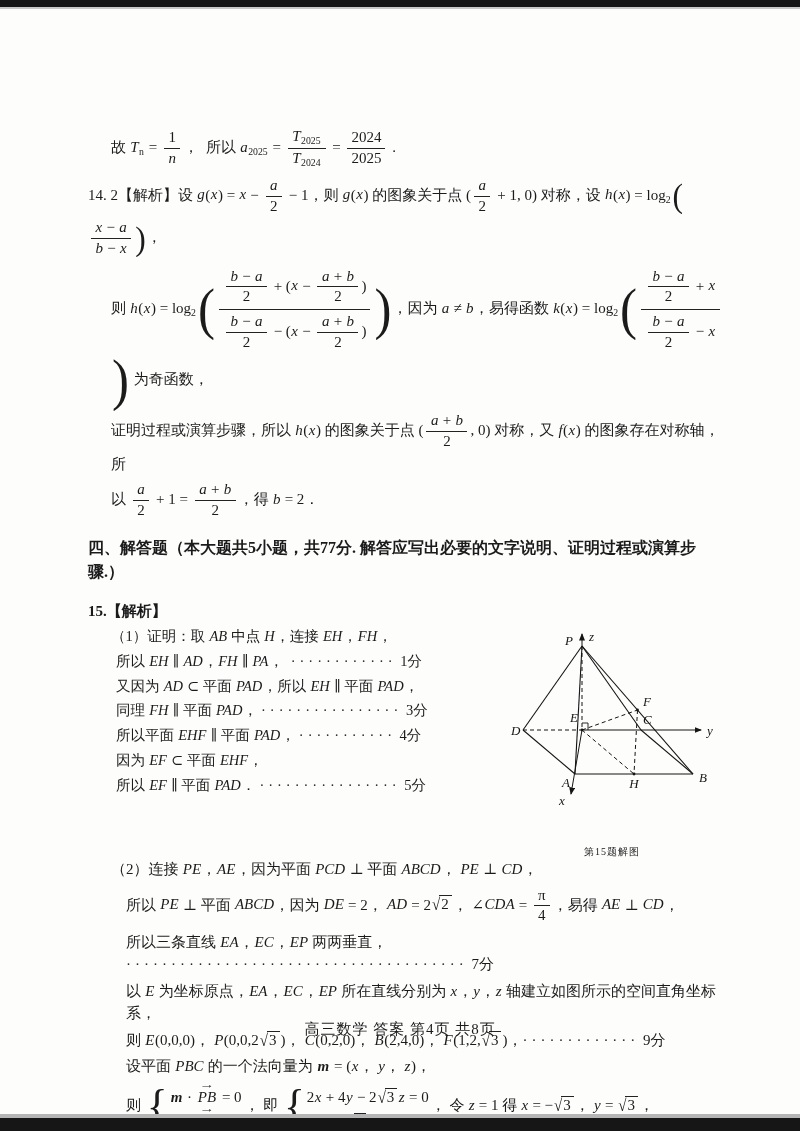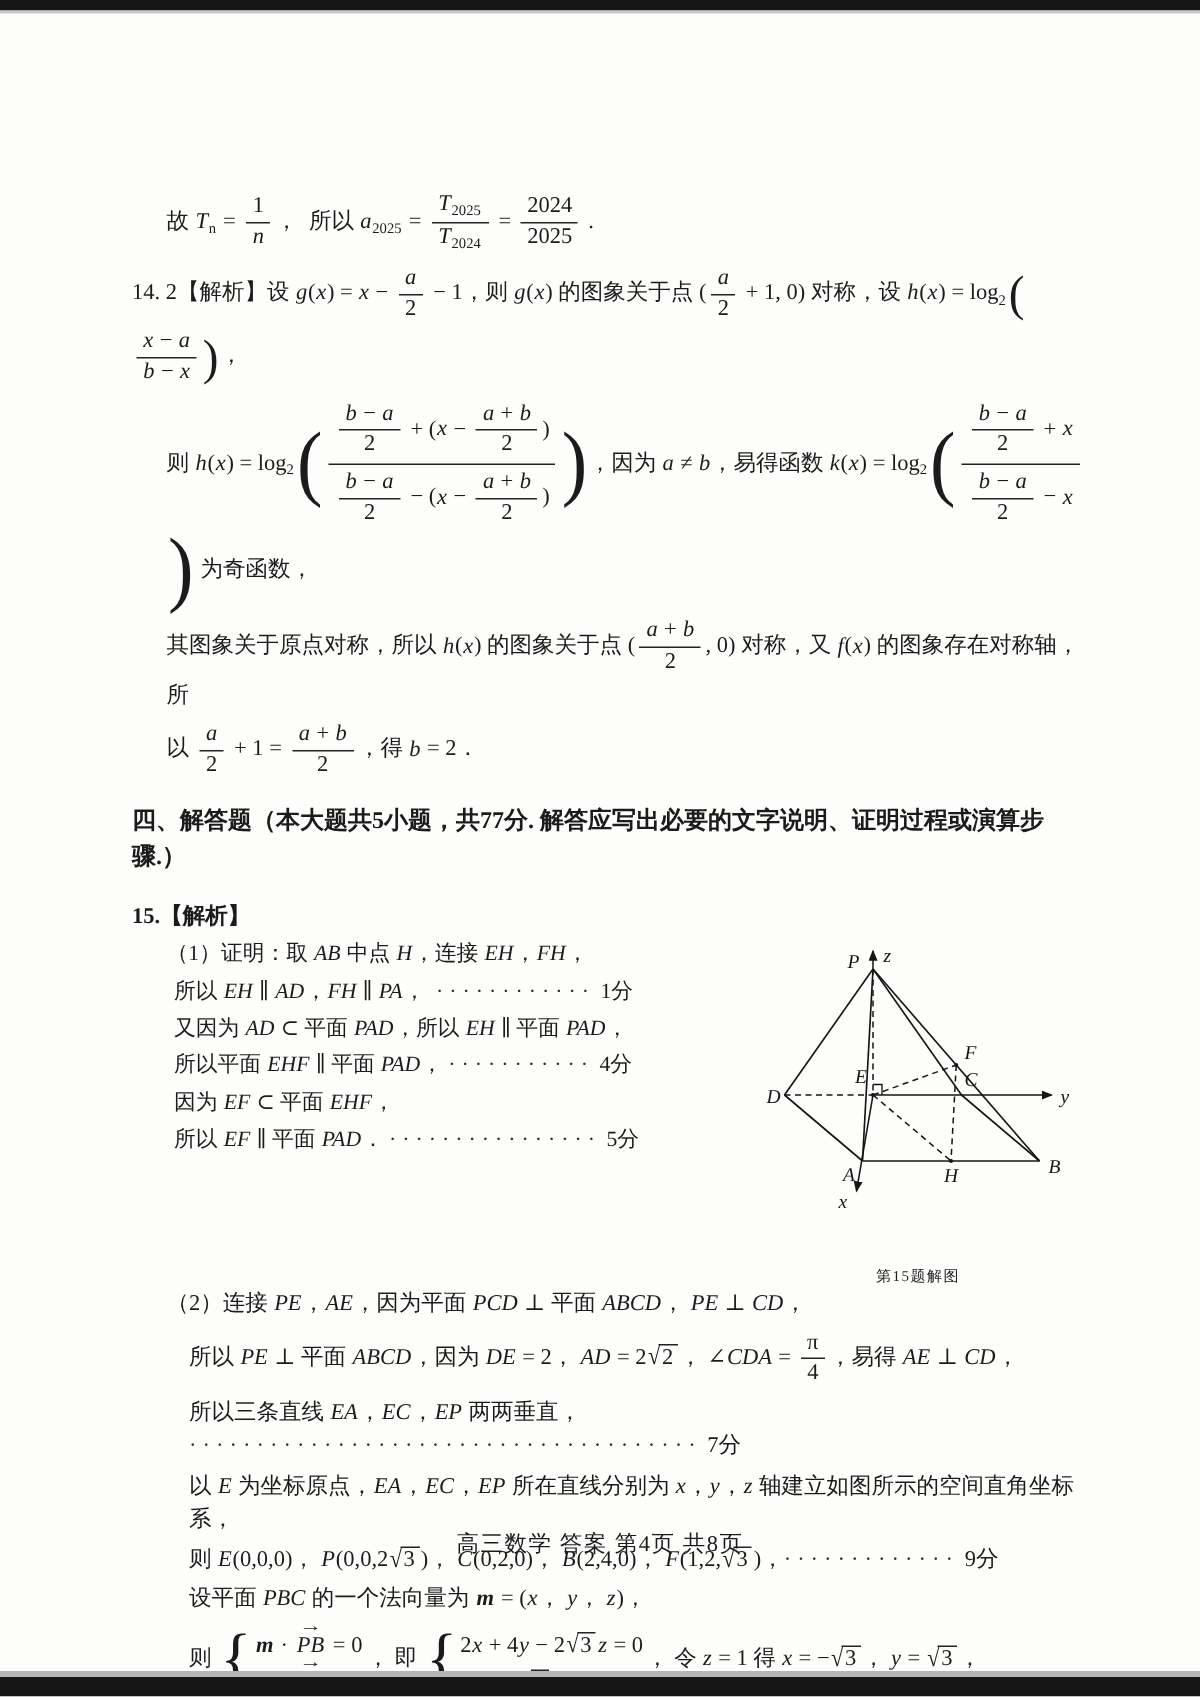--- a/index.html
+++ b/index.html
@@ -111,21 +111,21 @@
         </span><span class="bigp s2">)</span><span class="tx">，因为 </span><span class="vr">a</span><span class="tx"> ≠ </span><span class="vr">b</span><span class="tx">，易得函数 </span><span class="vr">k</span><span class="tx">(</span><span class="vr">x</span><span class="tx">) = log</span><span class="sb">2</span><span class="bigp s2">(</span><span class="frac">
           <span class="num"><span class="frac">
               <span class="num"><span class="vr">b</span><span class="tx"> − </span><span class="vr">a</span></span>
               <span class="den"><span class="tx">2</span></span>
             </span><span class="tx"> + </span><span class="vr">x</span></span>
           <span class="den"><span class="frac">
               <span class="num"><span class="vr">b</span><span class="tx"> − </span><span class="vr">a</span></span>
               <span class="den"><span class="tx">2</span></span>
             </span><span class="tx"> − </span><span class="vr">x</span></span>
         </span><span class="bigp s2">)</span><span class="tx"> 为奇函数，</span></div>
-      <div class="line ind1"><span class="tx">其图象关于原点对称，所以 </span><span class="vr">h</span><span class="tx">(</span><span class="vr">x</span><span class="tx">) 的图象关于点 (</span><span class="frac">
+      <div class="line ind1"><span class="tx">证明过程或演算步骤，所以 </span><span class="vr">h</span><span class="tx">(</span><span class="vr">x</span><span class="tx">) 的图象关于点 (</span><span class="frac">
           <span class="num"><span class="vr">a</span><span class="tx"> + </span><span class="vr">b</span></span>
           <span class="den"><span class="tx">2</span></span>
         </span><span class="tx">, 0) 对称，又 </span><span class="vr">f</span><span class="tx">(</span><span class="vr">x</span><span class="tx">) 的图象存在对称轴，所</span></div>
       <div class="line ind1"><span class="tx">以 </span><span class="frac">
           <span class="num"><span class="vr">a</span></span>
           <span class="den"><span class="tx">2</span></span>
         </span><span class="tx"> + 1 = </span><span class="frac">
           <span class="num"><span class="vr">a</span><span class="tx"> + </span><span class="vr">b</span></span>
           <span class="den"><span class="tx">2</span></span>
         </span><span class="tx">，得 </span><span class="vr">b</span><span class="tx"> = 2．</span></div>
@@ -135,20 +135,21 @@
     </div>
   <div id="sol15">
       <div class="line ind0"><span class="bd">15.【解析】</span></div>
     </div>
 
   <div class="sol-body">
     <div id="part1" class="col-left">
         <div class="line ind1"><span class="tx">（1）证明：取 </span><span class="vr">AB</span><span class="tx"> 中点 </span><span class="vr">H</span><span class="tx">，连接 </span><span class="vr">EH</span><span class="tx">，</span><span class="vr">FH</span><span class="tx">，</span></div>
         <div class="line ind2"><span class="tx">所以 </span><span class="vr">EH</span><span class="tx"> ∥ </span><span class="vr">AD</span><span class="tx">，</span><span class="vr">FH</span><span class="tx"> ∥ </span><span class="vr">PA</span><span class="tx">，  </span><span class="dots">············</span><span class="tx"> 1分</span></div>
         <div class="line ind2"><span class="tx">又因为 </span><span class="vr">AD</span><span class="tx"> ⊂ 平面 </span><span class="vr">PAD</span><span class="tx">，所以 </span><span class="vr">EH</span><span class="tx"> ∥ 平面 </span><span class="vr">PAD</span><span class="tx">，</span></div>
+        <div class="line ind2"><span class="tx">同理 </span><span class="vr">FH</span><span class="tx"> ∥ 平面 </span><span class="vr">PAD</span><span class="tx">， </span><span class="dots">················</span><span class="tx"> 3分</span></div>
         <div class="line ind2"><span class="tx">所以平面 </span><span class="vr">EHF</span><span class="tx"> ∥ 平面 </span><span class="vr">PAD</span><span class="tx">， </span><span class="dots">···········</span><span class="tx"> 4分</span></div>
         <div class="line ind2"><span class="tx">因为 </span><span class="vr">EF</span><span class="tx"> ⊂ 平面 </span><span class="vr">EHF</span><span class="tx">，</span></div>
         <div class="line ind2"><span class="tx">所以 </span><span class="vr">EF</span><span class="tx"> ∥ 平面 </span><span class="vr">PAD</span><span class="tx">． </span><span class="dots">················</span><span class="tx"> 5分</span></div>
       </div>
 
     <figure class="fig">
       <svg width="232" height="212" viewBox="0 0 232 212">
         <defs>
           <marker id="arr" markerWidth="9" markerHeight="8" refX="6.5" refY="3" orient="auto">
             <path d="M0,0 L7.5,3 L0,6 z" fill="#151515"></path>

